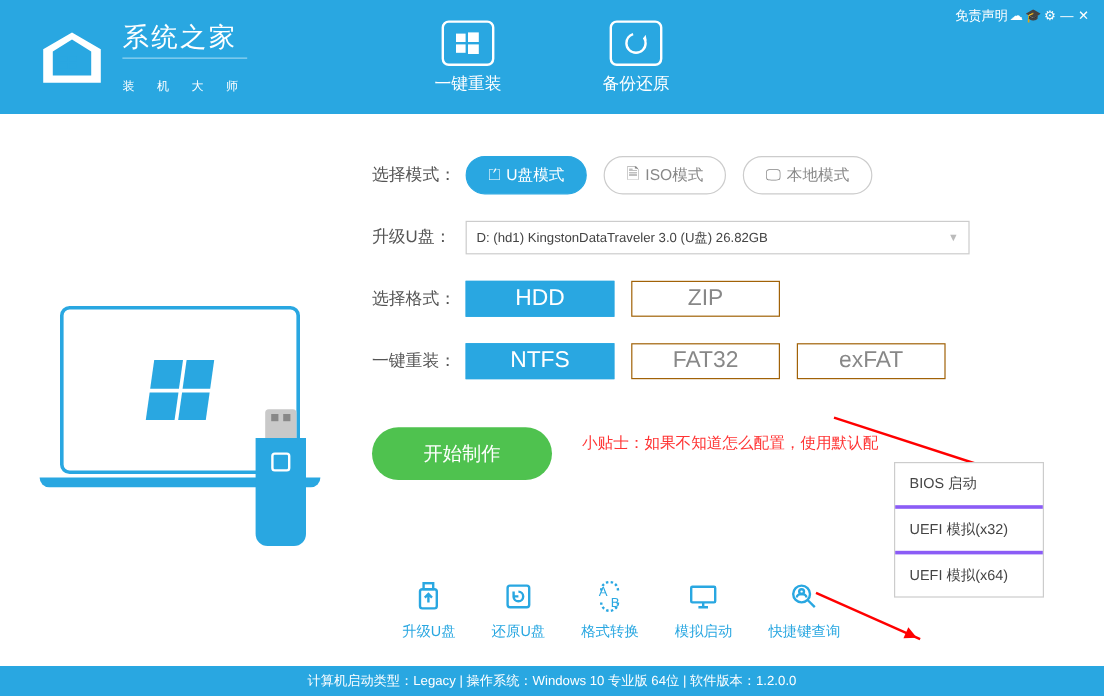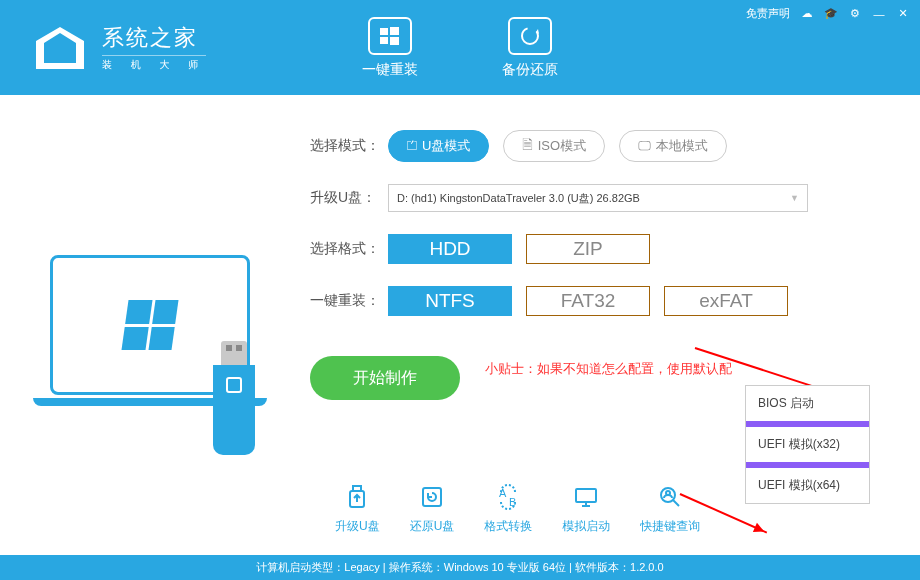--- a/index.html
+++ b/index.html
@@ -2,27 +2,27 @@
 <html><head>
 <meta charset="utf-8">
 <style>
 *{margin:0;padding:0;box-sizing:border-box;font-family:"Microsoft YaHei",sans-serif}
 body{width:920px;height:580px;overflow:hidden;background:#fff}
 .header{height:95px;background:#29a7e1;position:relative;display:flex;align-items:center}
 .logo-area{display:flex;align-items:center;padding-left:30px;width:320px}
 .logo-icon{width:60px;height:50px;position:relative}
 .logo-text{color:#fff;margin-left:12px}
 .logo-text h1{font-size:22px;font-weight:500;letter-spacing:2px}
-.logo-text .sub{font-size:10px;letter-spacing:8px;margin-top:2px;text-align:center;border-top:1px solid rgba(255,255,255,0.5);padding-top:2px}
+.logo-text .sub{font-size:10px;letter-spacing:8px;margin-top:2px;text-align:center;border-top:1px solid rgba(255,255,255,0.5);padding-top:16px}
 .tabs{display:flex;height:95px;flex:1}
 .tab{width:140px;display:flex;flex-direction:column;align-items:center;justify-content:center;cursor:pointer;color:#fff}
 .tab.active{background:#1a8fc7}
 .tab-icon{width:44px;height:38px;border:2px solid #fff;border-radius:6px;display:flex;align-items:center;justify-content:center;margin-bottom:6px;position:relative}
 .tab-label{font-size:14px}
-.top-right{position:absolute;top:6px;right:10px;display:flex;align-items:center;gap:10px;color:#fff;font-size:11px}
+.top-right{position:absolute;top:6px;right:10px;display:flex;align-items:center;color:#fff;font-size:11px}
 .top-right span{cursor:pointer}
 .top-right .icon{width:14px;height:14px;display:inline-flex;align-items:center;justify-content:center}
 .body{display:flex;height:460px}
 .left-panel{width:300px;display:flex;align-items:center;justify-content:center;position:relative}
 .laptop{width:200px;height:140px;border:3px solid #29a7e1;border-radius:8px;position:relative;display:flex;align-items:center;justify-content:center}
 .laptop::after{content:"";position:absolute;bottom:-14px;left:-20px;right:-20px;height:8px;background:#29a7e1;border-radius:0 0 12px 12px}
 .win-icon{width:50px;height:50px;display:grid;grid-template-columns:1fr 1fr;grid-template-rows:1fr 1fr;gap:3px;transform:skewX(-8deg)}
 .win-icon span{background:#29a7e1}
 .usb{position:absolute;bottom:100px;right:45px;width:42px;height:90px;background:#29a7e1;border-radius:0 0 10px 10px}
 .usb::before{content:"";position:absolute;top:-24px;left:8px;right:8px;height:24px;background:#c9c9c9;border-radius:3px 3px 0 0}
@@ -34,21 +34,21 @@
 .mode-btn{height:32px;padding:0 18px;border-radius:16px;border:1px solid #ccc;background:#fff;color:#888;font-size:13px;margin-right:14px;display:inline-flex;align-items:center;gap:5px;cursor:pointer}
 .mode-btn.active{background:#29a7e1;border-color:#29a7e1;color:#fff}
 .mode-btn .mi{font-size:13px}
 .select{flex:1;max-width:420px;height:28px;border:1px solid #ccc;padding:0 25px 0 8px;font-size:11px;color:#444;display:flex;align-items:center;position:relative;cursor:pointer}
 .select::after{content:"▼";position:absolute;right:8px;color:#bbb;font-size:9px}
 .fmt-btn{width:124px;height:30px;border:1px solid #a16207;background:#fff;color:#888;font-size:19px;margin-right:14px;cursor:pointer}
 .fmt-btn.active{background:#29a7e1;border-color:#29a7e1;color:#fff}
 .start-btn{width:150px;height:44px;background:#4fc24f;color:#fff;border:none;border-radius:22px;font-size:16px;cursor:pointer;margin-top:18px}
 .tip{color:#f33;font-size:13px;margin-left:25px}
 .popup{position:absolute;top:385px;right:50px;width:125px;background:#fff;border:1px solid #ccc;z-index:10}
-.popup-item{padding:9px 12px;font-size:12px;color:#444;cursor:pointer;border-bottom:6px solid #8b5cf6}
+.popup-item{padding:9px 12px;font-size:12px;color:#444;cursor:pointer;border-bottom:3px solid #8b5cf6}
 .popup-item:last-child{border-bottom:none}
 .bottom-actions{display:flex;gap:30px;position:absolute;bottom:45px;left:335px}
 .action{display:flex;flex-direction:column;align-items:center;gap:6px;cursor:pointer;color:#29a7e1;font-size:12px}
 .action-icon{width:30px;height:30px;display:flex;align-items:center;justify-content:center}
 .arrow{position:absolute;background:red;height:2px;transform-origin:left center;z-index:5}
 .arrow::after{content:"";position:absolute;right:-2px;top:-4px;border:5px solid transparent;border-left:10px solid red}
 .arrow1{width:175px;top:347px;left:695px;transform:rotate(18deg)}
 .arrow2{width:95px;top:493px;left:680px;transform:rotate(24deg)}
 .footer{height:25px;background:#29a7e1;color:#fff;font-size:11px;display:flex;align-items:center;justify-content:center}
 </style>

